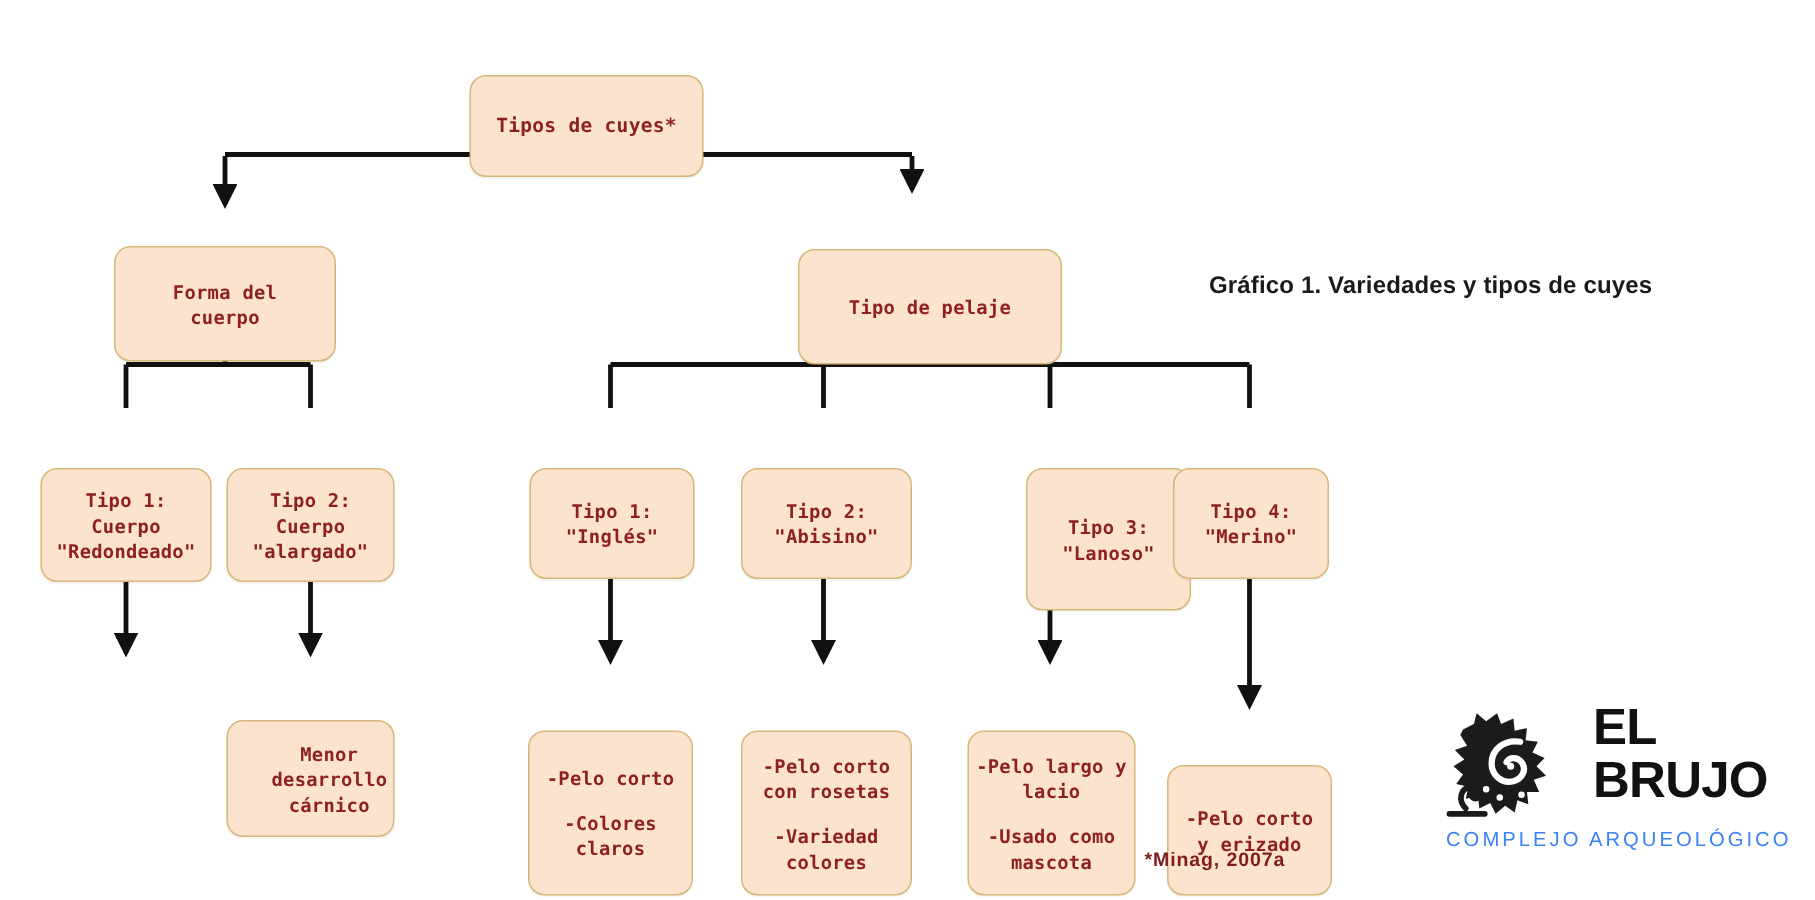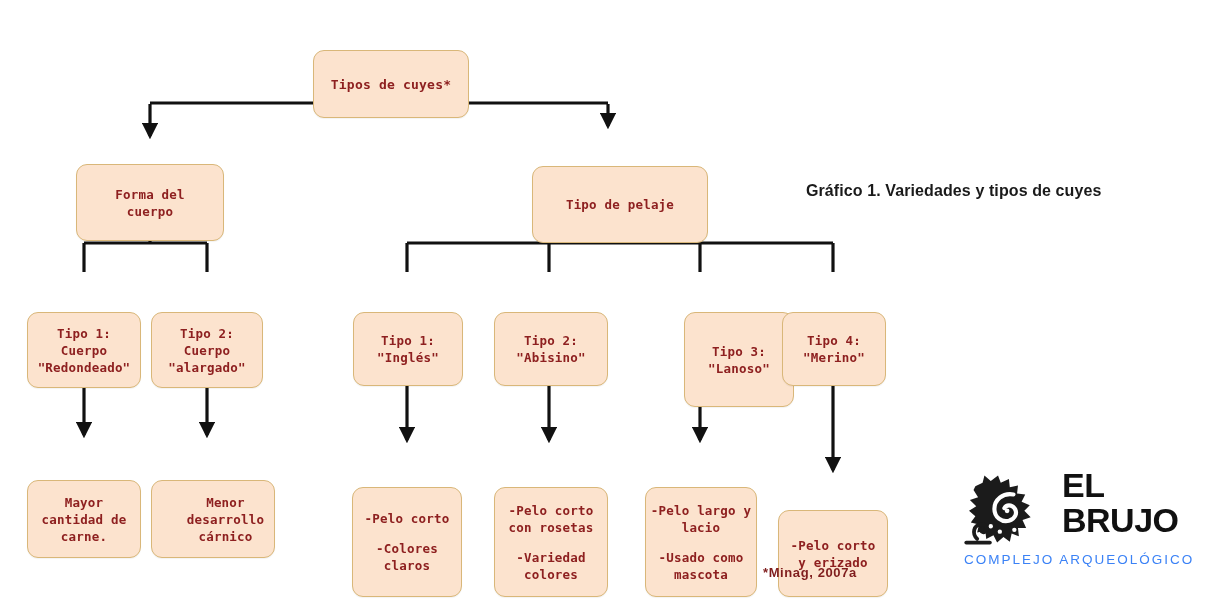--- a/index.html
+++ b/index.html
@@ -153,29 +153,22 @@
   </div>
 
   <div class="node" style="left:151px;top:272px;width:112px;height:76px;">
     <span class="lines">
         <span class="ln">Tipo 2:</span>
         <span class="ln">Cuerpo</span>
         <span class="ln">"alargado"</span>
       </span>
   </div>
 
-  <div class="node" style="left:27px;top:440px;width:114px;height:78px;">
-    <span class="lines">
-        <span class="ln">Mayor</span>
-        <span class="ln">cantidad de</span>
-        <span class="ln">carne.</span>
-      </span>
-  </div>
-
-  <div class="node" style="left:151px;top:440px;width:124px;height:78px;padding-left:25px;">
+
+  <div class="node" style="left:151px;top:440px;width:112px;height:78px;padding-left:25px;">
     <span class="lines">
         <span class="ln">Menor</span>
         <span class="ln">desarrollo</span>
         <span class="ln">cárnico</span>
       </span>
   </div>
 
   <div class="node" style="left:353px;top:272px;width:110px;height:74px;">
     <span class="lines">
         <span class="ln">Tipo 1:</span>

